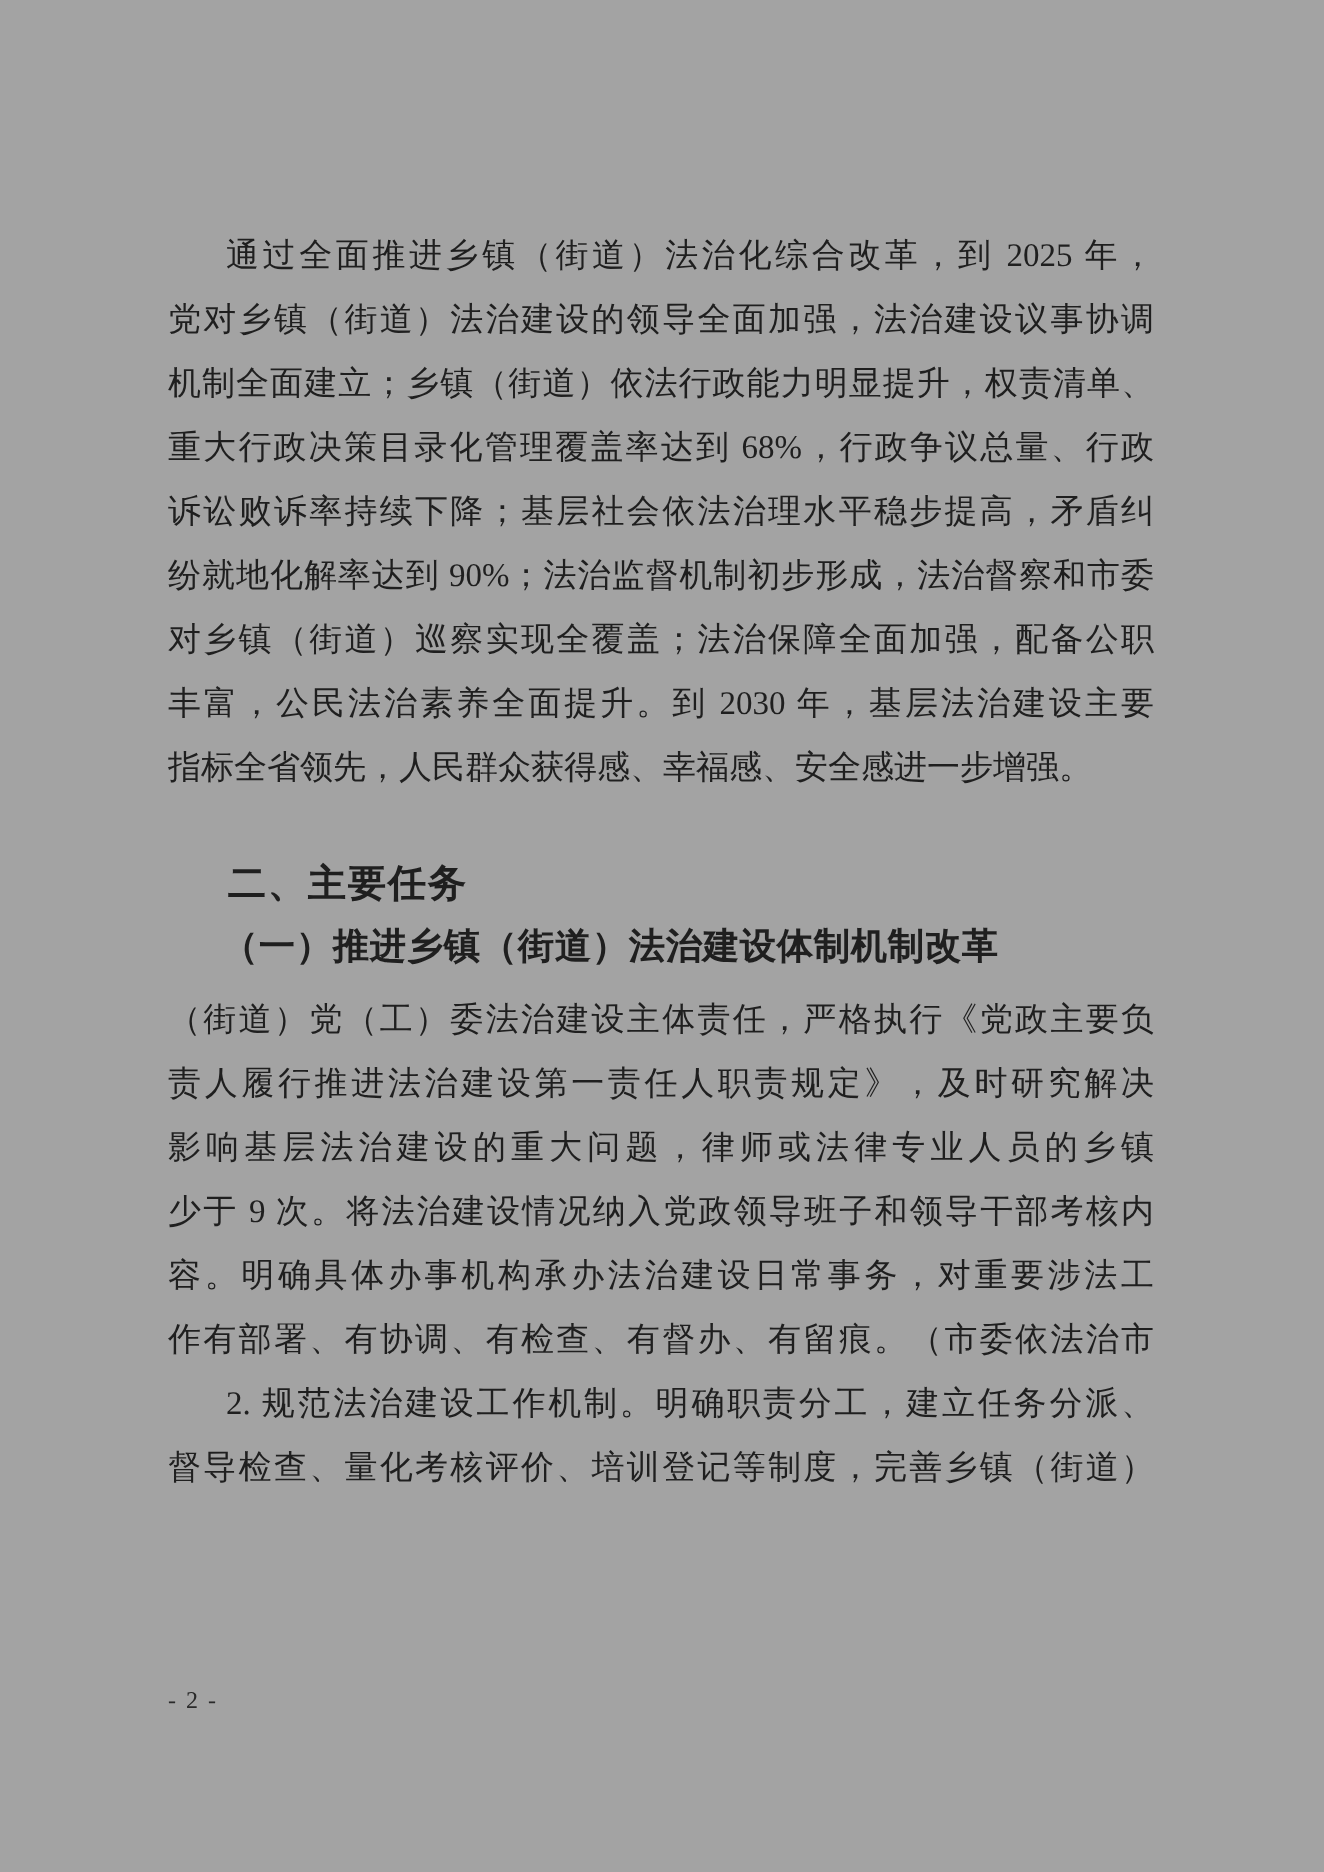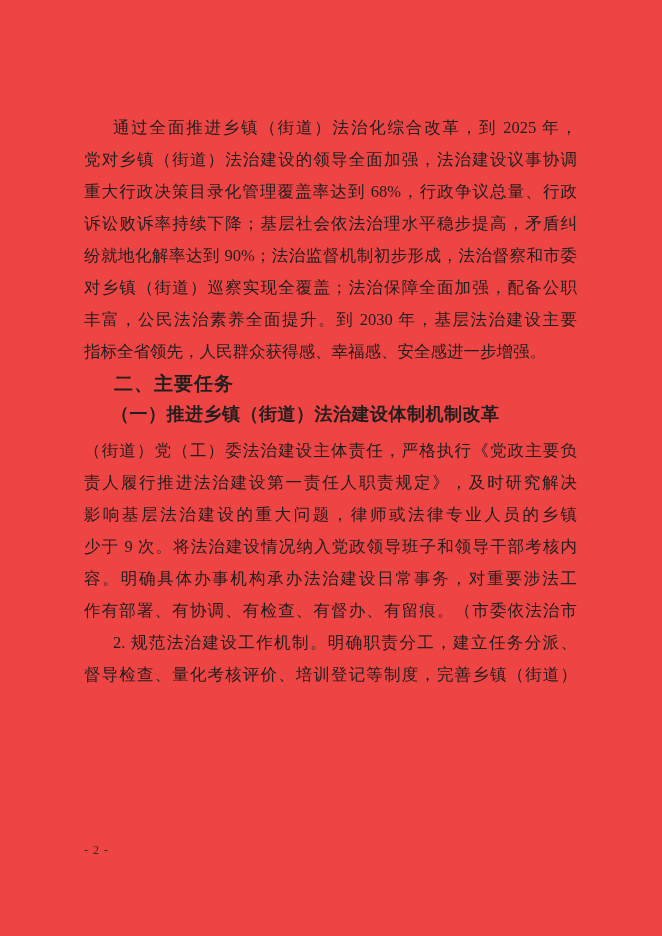--- a/index.html
+++ b/index.html
@@ -1,20 +1,20 @@
 <!DOCTYPE html>
 <html><head>
 <meta charset="utf-8">
 <style>
   html, body { margin: 0; padding: 0; background: #ffffff; }
   .page {
     position: relative;
     width: 662px;
     height: 936px;
-    background: #ef4444;
+    background: #a3a3a3;
     overflow: hidden;
     font-family: "Liberation Serif", "DejaVu Serif", serif;
     color: #1f1f1f;
   }
   .text-block {
     position: absolute;
     top: 112px;
     left: 84px;
     width: 493px;
   }
@@ -23,21 +23,21 @@
     height: 32px;
     line-height: 32px;
     font-size: 16.5px;
     text-align: justify;
     text-align-last: justify;
     overflow: hidden;
   }
   .line.first { text-indent: 29px; }
   .line.lastline { text-align-last: left; }
   .h1 {
-    margin-top: 1px;
+    margin-top: 28px;
     height: 30px;
     line-height: 30px;
     font-size: 19px;
     font-weight: bold;
     font-family: Liberation Serif, serif;
     text-indent: 30px;
     letter-spacing: 1px;
   }
   .h2 {
     height: 30px;
@@ -60,20 +60,21 @@
 </style>
 </head>
 <body>
 
 <div class="page">
   <div class="text-block">
 
     <div class="para">
       <div class="line first">通过全面推进乡镇（街道）法治化综合改革，到 2025 年，</div>
       <div class="line">党对乡镇（街道）法治建设的领导全面加强，法治建设议事协调</div>
+      <div class="line">机制全面建立；乡镇（街道）依法行政能力明显提升，权责清单、</div>
       <div class="line">重大行政决策目录化管理覆盖率达到 68%，行政争议总量、行政</div>
       <div class="line">诉讼败诉率持续下降；基层社会依法治理水平稳步提高，矛盾纠</div>
       <div class="line">纷就地化解率达到 90%；法治监督机制初步形成，法治督察和市委</div>
       <div class="line">对乡镇（街道）巡察实现全覆盖；法治保障全面加强，配备公职</div>
       <div class="line">丰富，公民法治素养全面提升。到 2030 年，基层法治建设主要</div>
       <div class="line lastline">指标全省领先，人民群众获得感、幸福感、安全感进一步增强。</div>
     </div>
 
     <div class="h1">二、主要任务</div>
     <div class="h2">（一）推进乡镇（街道）法治建设体制机制改革</div>

